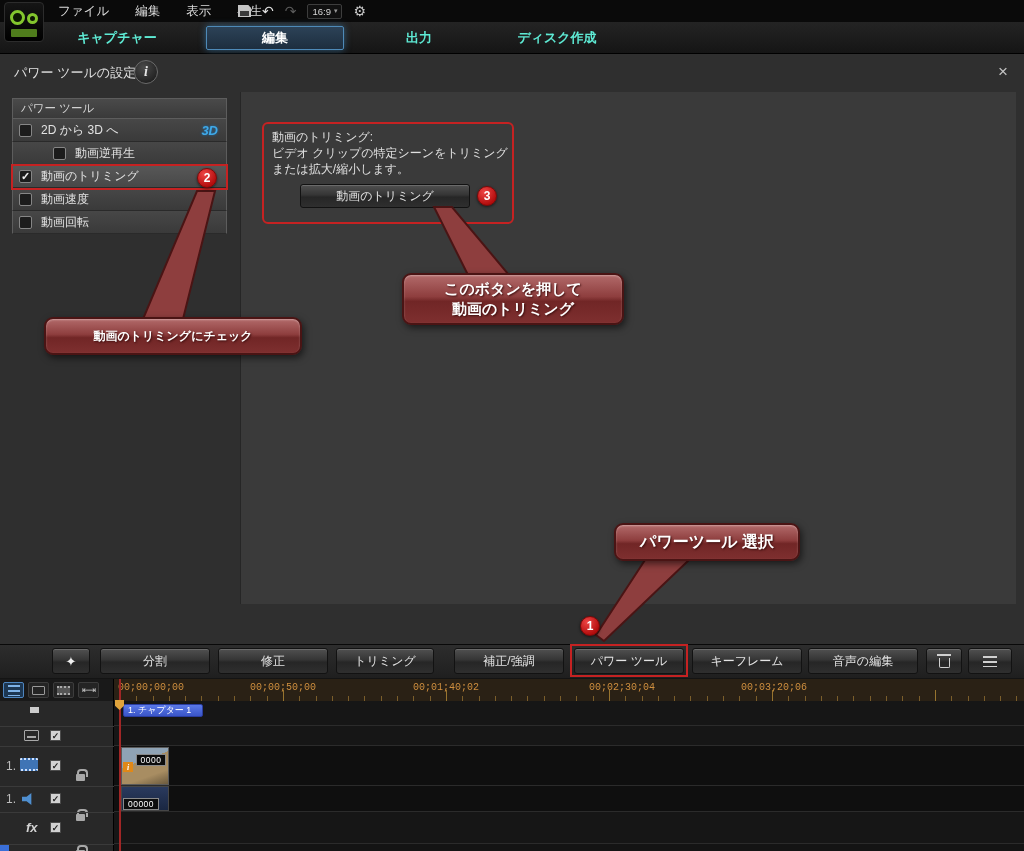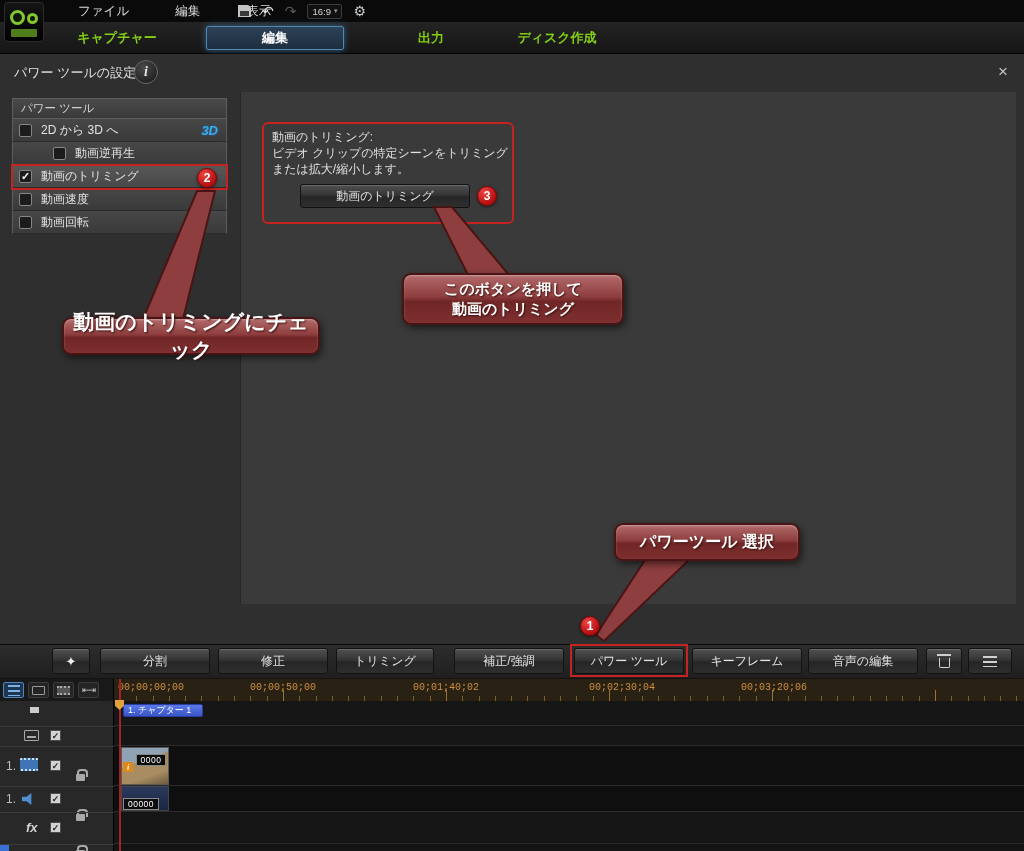--- a/index.html
+++ b/index.html
@@ -9,34 +9,34 @@
   .abs { position:absolute; }
 
   
   .menubar { left:0; top:0; width:1024px; height:22px; background:#0a0a0a; }
   .logo { left:4px; top:2px; width:40px; height:40px; background:linear-gradient(#151515,#000); border:1px solid #2c2c2c; border-radius:4px; z-index:12; }
   .logo .reel1 { position:absolute; left:5px; top:7px; width:15px; height:15px; border:3px solid #83c62e; border-radius:50%; background:#0c160   4; }
   .logo .reel1 { background:#0d1703; }
   .logo .reel2 { position:absolute; left:22px; top:10px; width:11px; height:11px; border:3px solid #83c62e; border-radius:50%; background:#0d1703; }
   .logo .body { position:absolute; left:6px; bottom:4px; width:26px; height:8px; background:#4f7d1c; border-radius:1px; }
   .menus { left:58px; top:0; height:22px; display:flex; gap:26px; align-items:center; font-size:12.5px; color:#dcdcdc; }
-  .menus span { cursor:default;margin-left:20px; }
+  .menus span { cursor:default; }
   .iconbar { left:238px; top:0; height:22px; display:flex; gap:11px; align-items:center; color:#cfcfcf; }
   .save-ic { width:13px; height:12px; background:#c4c4c4; clip-path:polygon(0 0,78% 0,100% 22%,100% 100%,0 100%); position:relative; }
   .save-ic::after { content:""; position:absolute; left:2px; bottom:1px; width:9px; height:5px; background:#3a3a3a; }
   .undo-ic { font-size:14px; color:#e2e2e2; line-height:20px; }
   .redo-ic { font-size:14px; color:#5c5c5c; line-height:20px; }
   .aspect-box { height:15px; padding:0 4px; background:#101010; border:1px solid #3d3d3d; border-radius:2px; font-size:9.5px; color:#d8d8d8; display:flex; align-items:center; gap:3px; }
   .aspect-box .dd { font-size:7px; color:#999; }
   .gear-ic { font-size:14px; color:#c8c8c8; }
   .project-title { right:8px; top:0; line-height:22px; font-size:12px; color:#d2d2d2; }
 
   
   .tabrow { left:0; top:22px; width:1024px; height:32px; background:linear-gradient(#242424,#151515); border-bottom:1px solid #000; }
-  .tab { top:22px; height:32px; line-height:32px; text-align:center; font-size:13px; font-weight:bold; color:#84cc16; cursor:pointer; }
+  .tab { top:22px; height:32px; line-height:32px; text-align:center; font-size:13px; font-weight:bold; color:#5eead4; cursor:pointer; }
   .tab-active { top:26px; height:24px; line-height:22px; text-align:center; font-size:13px; font-weight:bold; color:#fff; background:linear-gradient(#2c4257,#1d2e3f); border:1px solid #4e8ab8; box-shadow:0 0 7px rgba(70,150,210,.55); border-radius:2px; cursor:pointer; }
 
   
   .panelbg { left:0; top:54px; width:1024px; height:590px; background:#2f2f2f; }
   .rightpane { left:240px; top:92px; width:776px; height:512px; background:#3a3a3a; border-left:1px solid #262626; }
   .panel-title { left:14px; top:64px; font-size:13px; color:#e2e2e2; }
   .info-btn { left:134px; top:60px; width:24px; height:24px; border-radius:50%; background:radial-gradient(circle at 40% 30%, #4a4a4a, #222 75%); border:1px solid #6a6a6a; color:#e6e6e6; font-family:"Liberation Serif", serif; font-style:italic; font-weight:bold; font-size:14px; display:flex; align-items:center; justify-content:center; cursor:pointer; }
   .close-btn { left:992px; top:61px; width:22px; height:22px; font-size:17px; color:#c4c4c4; display:flex; align-items:center; justify-content:center; cursor:pointer; }
 
   
@@ -129,21 +129,21 @@
     <span class="aspect-box">
         <span>16:9</span>
         <span class="dd">▾</span>
       </span>
     <span class="gear-ic">⚙</span>
   </div>
 
   <div class="abs tabrow"></div>
   <div class="abs tab" style="left:62px;width:110px;">キャプチャー</div>
   <div class="abs tab-active" style="left:206px;width:138px;">編集</div>
-  <div class="abs tab" style="left:376px;width:110px;text-align:center;">出力</div>
+  <div class="abs tab" style="left:364px;width:110px;text-align:center;">出力</div>
   <div class="abs tab" style="left:498px;width:118px;">ディスク作成</div>
 
   <div class="abs panelbg"></div>
   <div class="abs rightpane"></div>
   <div class="abs panel-title">パワー ツールの設定</div>
   <div class="abs info-btn">i</div>
   <div class="abs close-btn">×</div>
 
   <div class="abs list-header">パワー ツール</div>
   <div class="abs list-item" style="top:119px;">
@@ -175,21 +175,21 @@
     </div>
   </div>
   <div class="abs btn3d detail-btn">動画のトリミング</div>
 
   <svg class="abs tails" width="1024" height="851">
     <polygon points="197,191 215,191 183,319 143,319" fill="#8e3e3e" stroke="#4a1414" stroke-width="2"></polygon>
     <polygon points="434,207 452,207 509,275 468,275" fill="#8e3e3e" stroke="#4a1414" stroke-width="2"></polygon>
     <polygon points="645,560 689,560 604,641 596,635" fill="#8e3e3e" stroke="#4a1414" stroke-width="2"></polygon>
   </svg>
 
-  <div class="abs bubble" style="left:62px;top:317px;width:258px;height:38px;font-size:21px;align-items:center;">
+  <div class="abs bubble" style="left:44px;top:317px;width:258px;height:38px;font-size:12px;align-items:center;">
     <span>動画のトリミングにチェック</span>
   </div>
   <div class="abs bubble" style="left:402px;top:273px;width:222px;height:52px;font-size:15px;line-height:20px;">
     <span>このボタンを押して</span>
     <span>動画のトリミング</span>
   </div>
   <div class="abs bubble" style="left:614px;top:523px;width:186px;height:38px;font-size:16px;">
     <span>パワーツール 選択</span>
   </div>
 

